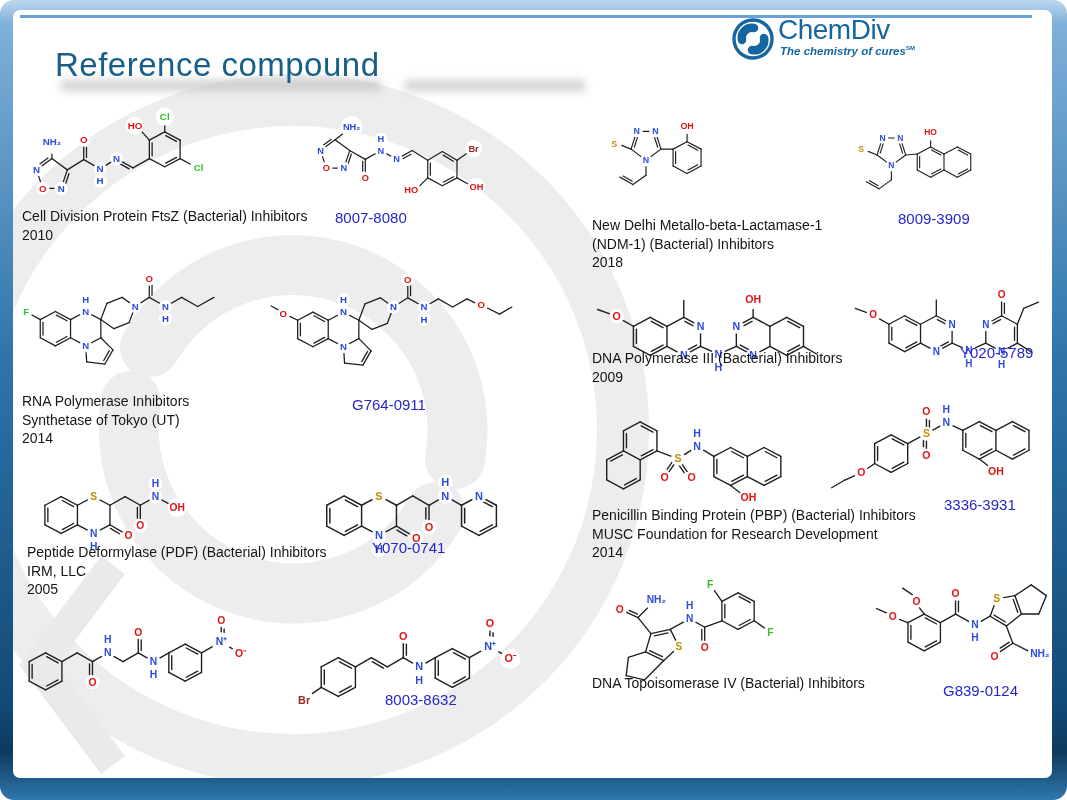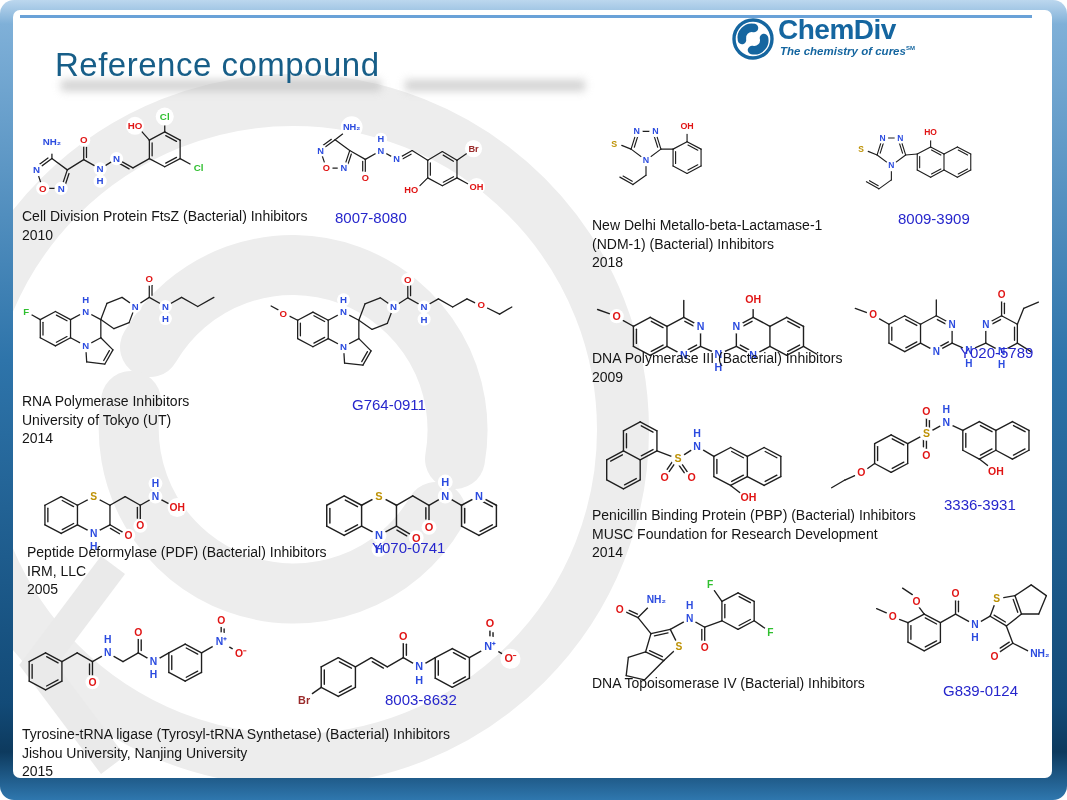--- a/index.html
+++ b/index.html
@@ -9,21 +9,21 @@
            border-radius:7px;overflow:hidden;}
   .content > *{position:absolute;}
   .topline{left:7px;top:5px;width:1012px;height:3px;background:#6aa2d8;z-index:2;}
   .wm{left:-70px;top:40px;z-index:0;}
   .title{left:42px;top:36px;font-size:33px;color:#175e88;letter-spacing:.5px;z-index:2;}
   .ghost{background:#c3c3c3;filter:blur(4px);opacity:.75;height:11px;z-index:1;}
   .g1{left:48px;top:70px;width:320px;}
   .g2{left:392px;top:70px;width:180px;}
   .logo{left:718px;top:5px;width:215px;height:58px;z-index:2;}
   .logo svg{position:absolute;left:0;top:2px;}
-  .logo .word{position:absolute;left:47px;top:-1px;font-size:28px;font-weight:bold;color:#1566a0;letter-spacing:-.5px;}
+  .logo .word{position:absolute;left:47px;top:-1px;font-size:28px;font-weight:normal;color:#1566a0;letter-spacing:-.5px;}
   .logo .tag{position:absolute;left:49px;top:30px;font-size:11.5px;font-weight:bold;font-style:italic;color:#1566a0;}
   .logo .sm{font-size:6px;vertical-align:super;font-style:normal;}
   .mol{z-index:1;overflow:visible;}
   .mol line{stroke:#1f1f1f;stroke-width:1.25;stroke-linecap:round;}
   .mol text{font-family:"Liberation Sans",sans-serif;font-size:9.5px;font-weight:600;text-anchor:middle;}
   .cap{z-index:2;font-size:14px;color:#151515;line-height:18.5px;white-space:nowrap;}
   .cap span{display:block;}
   .cid{z-index:2;font-size:15px;color:#2626cc;white-space:nowrap;}
 </style>
 </head>
@@ -352,21 +352,21 @@
         <text x="140" y="26.2" fill="#e01414">O</text>
         <circle cx="156" cy="50" r="6.4" fill="#fff"></circle>
         <text x="156" y="53.2" fill="#2b4bdf">N</text>
         <circle cx="156" cy="62" r="6.4" fill="#fff"></circle>
         <text x="156" y="65.2" fill="#2b4bdf" font-size="7.5">H</text>
         <circle cx="212" cy="48" r="6.4" fill="#fff"></circle>
         <text x="212" y="51.2" fill="#e01414">O</text>
       </svg>
     <div class="cap" style="left:9px;top:382px">
       <span>RNA Polymerase Inhibitors</span>
-      <span>University of Tokyo (UT)</span>
+      <span>Synthetase of Tokyo (UT)</span>
       <span>2014</span>
     </div>
     <div class="cid" style="left:339px;top:386px">G764-0911</div>
 
     <svg class="mol" style="left:579px;top:248px;width:235px" viewBox="0 0 210 105">
         <line x1="5" y1="46" x2="16" y2="50"></line>
         <line x1="28" y1="56" x2="37" y2="61"></line>
         <line x1="52" y1="53" x2="67" y2="61"></line>
         <line x1="52.97941176470588" y1="56.582352941176474" x2="63.47941176470589" y2="62.18235294117647"></line>
         <line x1="67" y1="61" x2="67" y2="79"></line>
@@ -782,25 +782,20 @@
         <text x="109" y="66.2" fill="#2b4bdf">N</text>
         <circle cx="109" cy="75" r="6.4" fill="#fff"></circle>
         <text x="109" y="78.2" fill="#2b4bdf" font-size="7.5">H</text>
         <circle cx="171" cy="45" r="8.8" fill="#fff"></circle>
         <text x="171" y="48.2" fill="#2b4bdf">N⁺</text>
         <circle cx="171" cy="25" r="6.4" fill="#fff"></circle>
         <text x="171" y="28.2" fill="#e01414">O</text>
         <circle cx="189" cy="56" r="8.8" fill="#fff"></circle>
         <text x="189" y="59.2" fill="#e01414">O⁻</text>
       </svg>
-    <div class="cap" style="left:9px;top:715px">
-      <span>Tyrosine-tRNA ligase (Tyrosyl-tRNA Synthetase) (Bacterial) Inhibitors</span>
-      <span>Jishou University, Nanjing University</span>
-      <span>2015</span>
-    </div>
     <div class="cid" style="left:372px;top:681px">8003-8632</div>
 
     <svg class="mol" style="left:582px;top:557px;width:185px" viewBox="0 0 172 112">
         <line x1="52" y1="62" x2="70" y2="58"></line>
         <line x1="55.28571223611038" y1="64.03570506249667" x2="67.88571223611036" y2="61.23570506249667"></line>
         <line x1="70" y1="58" x2="78" y2="74"></line>
         <line x1="78" y1="74" x2="64" y2="87"></line>
         <line x1="64" y1="87" x2="47" y2="79"></line>
         <line x1="62.59965199809068" y1="83.35698950405731" x2="50.69965199809067" y2="77.75698950405732"></line>
         <line x1="47" y1="79" x2="52" y2="62"></line>

